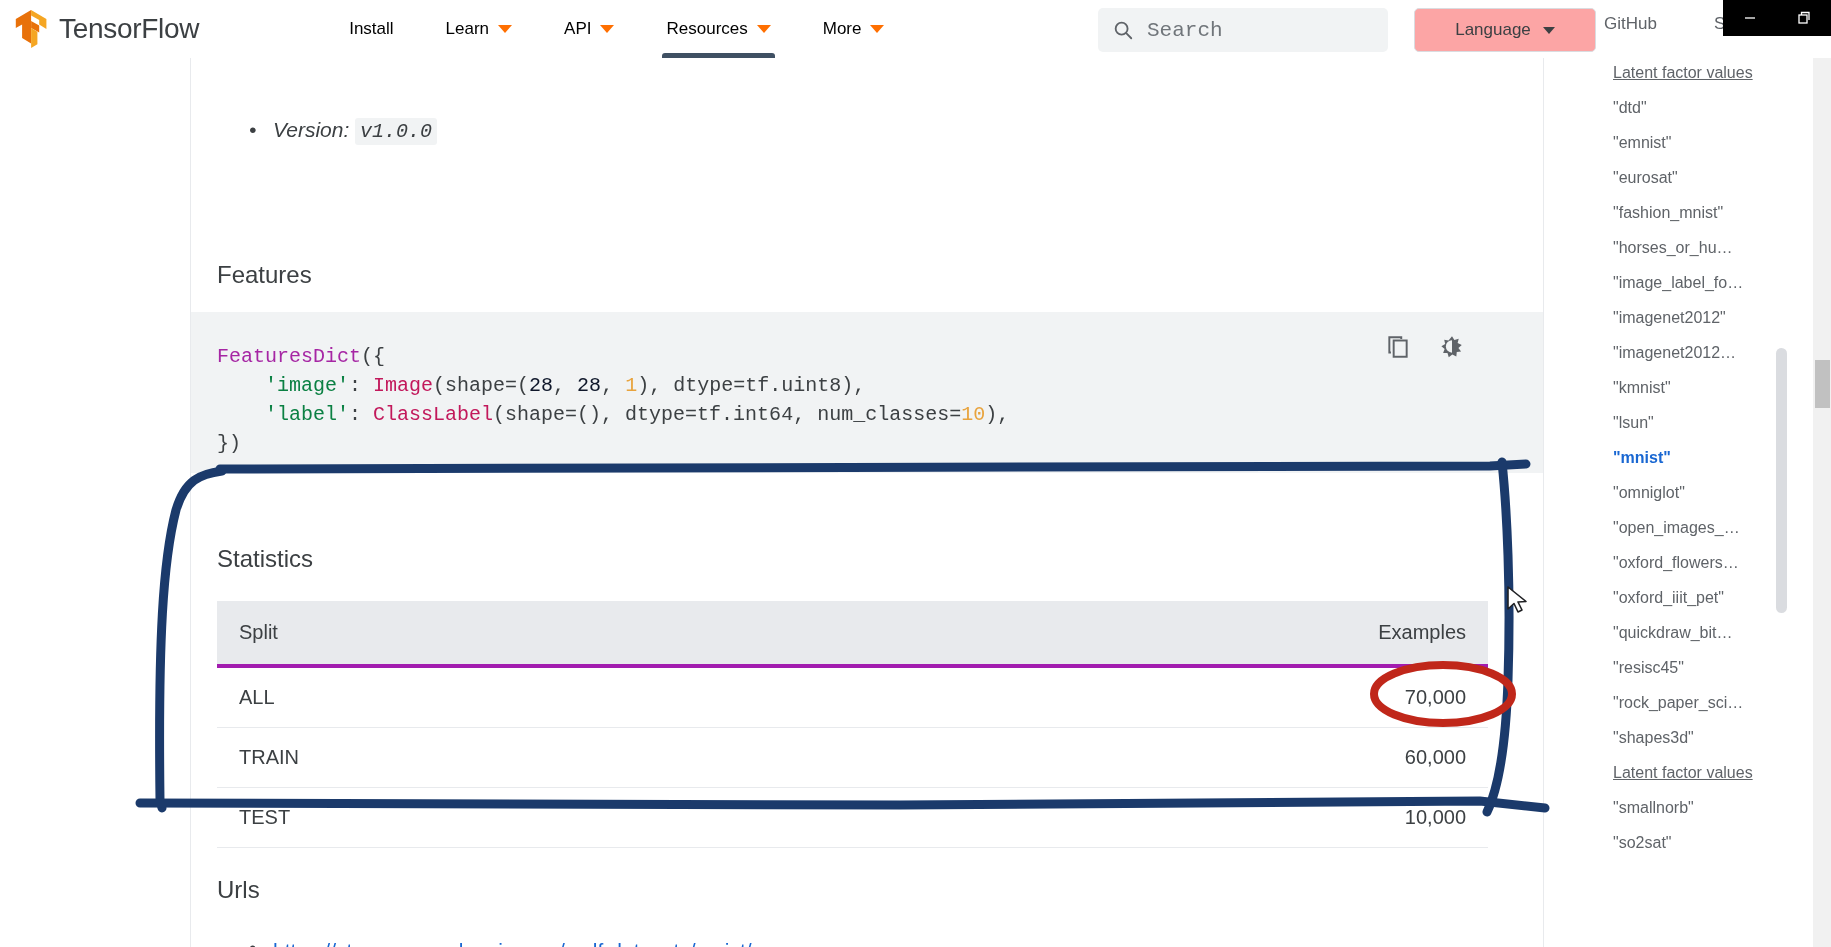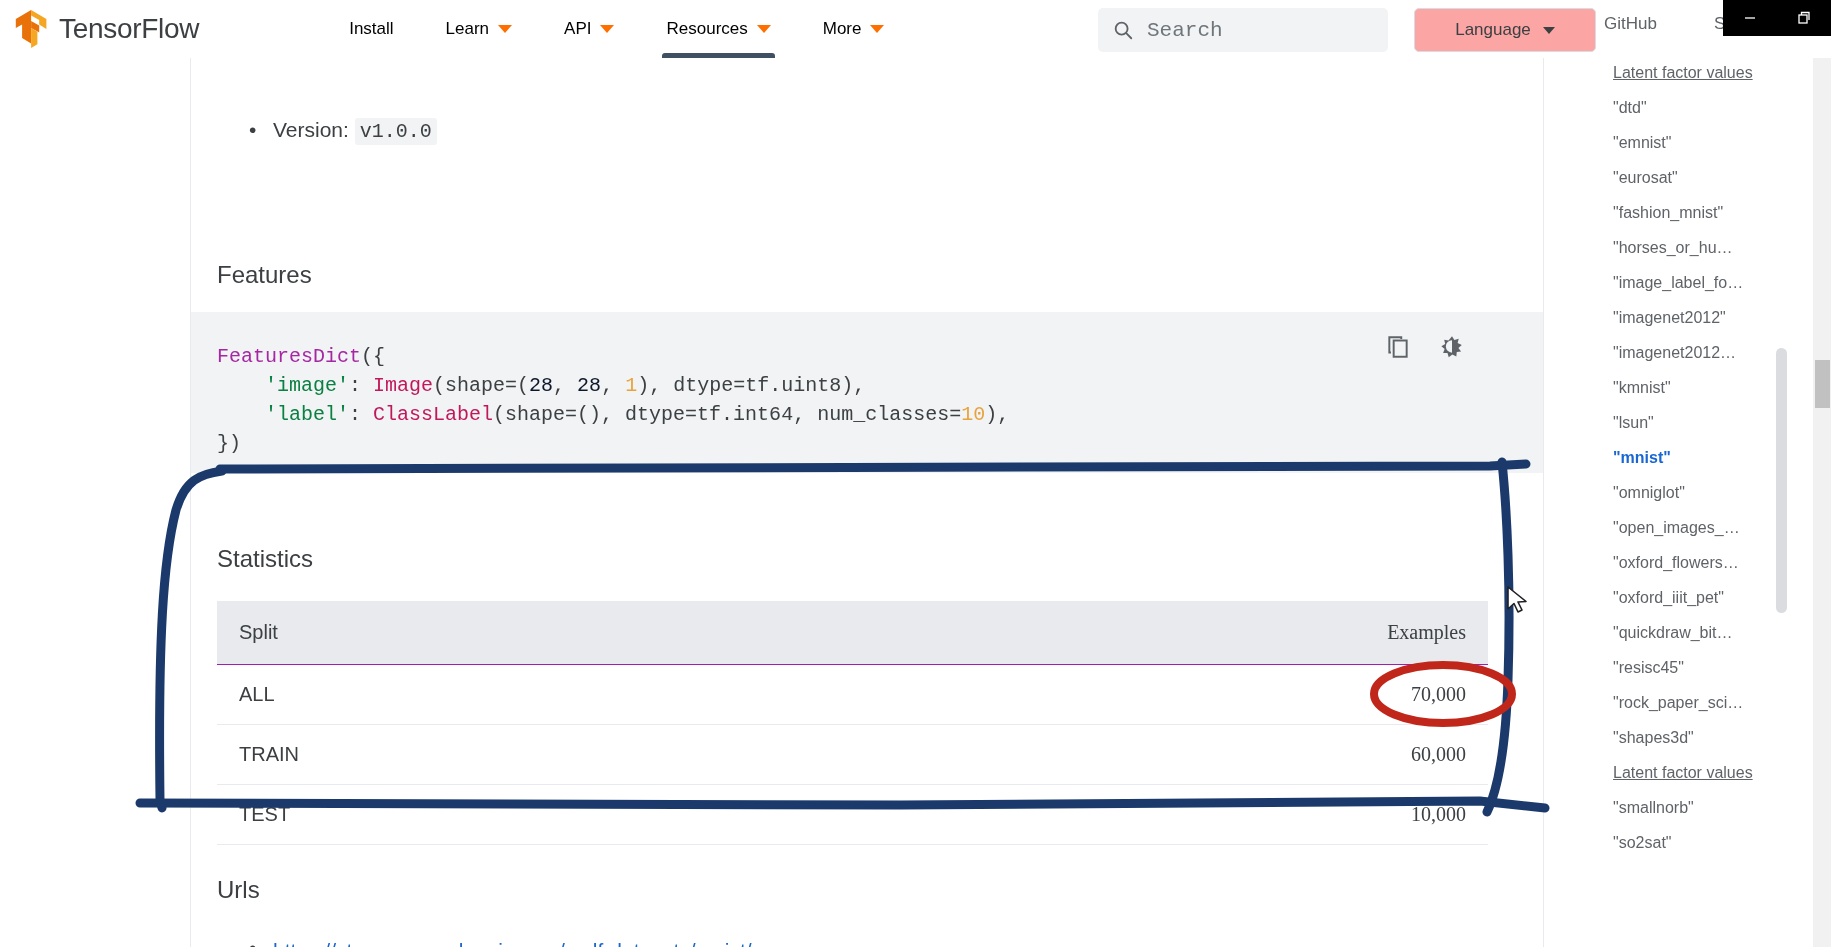--- a/index.html
+++ b/index.html
@@ -125,23 +125,23 @@
   .t-num2{ color: #e8a33d; }
 
   
   .stats-title { position: absolute; left: 26px; top: 487px; }
   .stats-table {
     position: absolute; left: 26px; top: 543px;
     width: 1271px; border-collapse: collapse;
   }
   .stats-table th {
     background: #e8eaed; font-size: 20px; color: #3c4043; font-weight: 400;
-    padding: 20px 22px; text-align: left; border-bottom: 1px solid #a21caf;
-  }
-  .stats-table th.num, .stats-table td.num { text-align: right; font-family: Liberation Serif, serif; }
+    padding: 20px 22px; text-align: left; border-bottom: 4px solid #a21caf;
+  }
+  .stats-table th.num, .stats-table td.num { text-align: right; }
   .stats-table td {
     font-size: 20px; color: #3c4043; padding: 18px 22px;
     border-bottom: 1px solid #e8eaed;
   }
 
   .urls-title { position: absolute; left: 26px; top: 818px; }
   .urls-list { position: absolute; left: 26px; top: 878px; list-style: none; }
   .urls-li { position: relative; padding-left: 56px; font-size: 21px; line-height: 30px; }
   .urls-li::before { content: "•"; position: absolute; left: 32px; top: -3px; color: #3c4043; font-size: 21px; }
   .url-link { color: #1967d2; text-decoration: none; cursor: pointer; }
@@ -258,21 +258,21 @@
         <polyline points="5.5,5 5.5,2.5 13,2.5 13,10" fill="none" stroke="#ffffff" stroke-width="1.3"></polyline>
       </svg>
     </div>
   </div>
 
   <div class="frame-left-rule"></div>
   <div class="frame-right-rule"></div>
 
   <div class="content">
 
-    <ul class="bullet-list" style="position:absolute; left:26px; top:46px;">
+    <ul class="bullet-list" style="position:absolute; left:26px; top:46px;font-style:italic;">
       <li class="bullet-li">
         <span>Version:</span>
         <span class="code-inline">v1.0.0</span>
       </li>
     </ul>
 
     <div class="sec-title" style="position:absolute; left:26px; top:203px;">Features</div>
 
     <div class="codeblock">
       <div class="code-tools">

